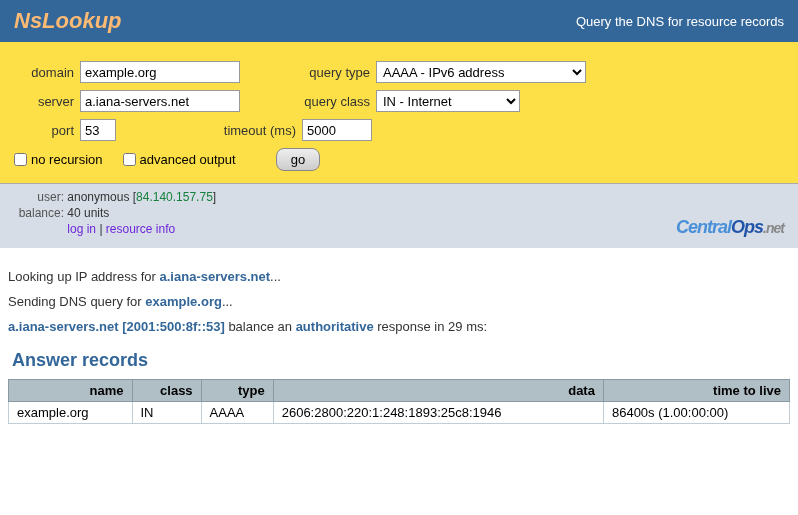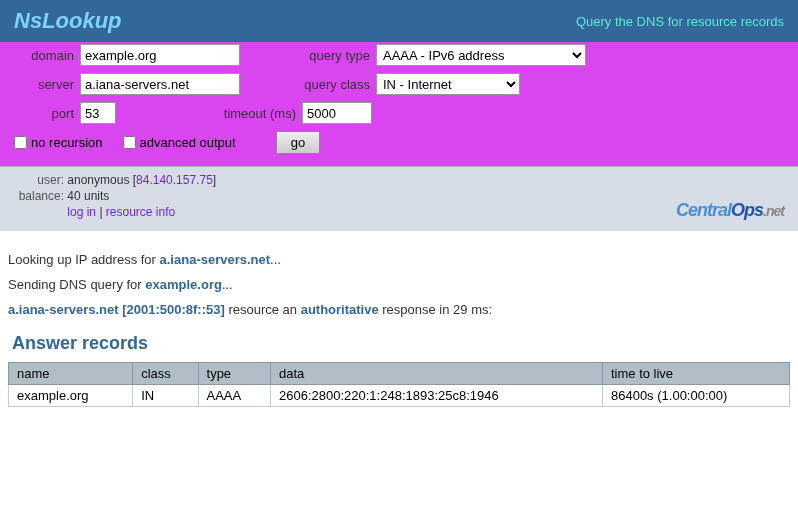--- a/index.html
+++ b/index.html
@@ -11,32 +11,32 @@
       width: 798px;
     }
     .header {
       background: #336699;
       display: flex;
       justify-content: space-between;
       align-items: center;
       padding: 8px 14px;
     }
     .header-title {
-      color: #7dd3fc;
+      color: #fdba74;
       font-size: 22px;
       font-weight: bold;
       font-style: italic;
     }
     .header-subtitle {
-      color: #5eead4;
+      color: #ffffff;
       font-size: 13px;
     }
     .form-area {
-      background: #d946ef;
-      padding: 2px 14px 12px 14px;
+      background: #fde047;
+      padding: 19px 14px 12px 14px;
       border-bottom: 1px solid #aaa;
     }
     .form-row {
       display: flex;
       align-items: center;
       margin-bottom: 7px;
     }
     .form-label {
       color: #333;
       width: 60px;
@@ -91,40 +91,40 @@
       margin-top: 4px;
     }
     .checkbox-label {
       margin-left: 4px;
       margin-right: 20px;
       font-size: 13px;
     }
     .go-btn {
       background: linear-gradient(to bottom, #eee 0%, #ccc 100%);
       border: 1px solid #888;
-      border-radius: 0;
+      border-radius: 8px;
       padding: 3px 14px;
       font-size: 13px;
       cursor: pointer;
       margin-left: 20px;
     }
     .user-info {
       background: #d6dde6;
       padding: 6px 14px 10px 14px;
       font-size: 12px;
       color: #333;
       display: flex;
       justify-content: space-between;
       align-items: flex-end;
     }
     .user-block {}
     .user-row { margin-bottom: 2px; }
     .user-row .label { display: inline-block; width: 50px; text-align: right; color: #555; }
     .user-link { color: #6d28d9; text-decoration: none; }
-    .ip-link { color: #6d28d9; text-decoration: none; }
+    .ip-link { color: #15803d; text-decoration: none; }
     .centralops-logo {
       font-family: Arial Black, Arial, sans-serif;
       font-size: 18px;
       color: #4a7ab5;
       font-style: italic;
       font-weight: 900;
       letter-spacing: -1px;
     }
     .centralops-logo span { color: #2255aa; }
     .content {
@@ -152,22 +152,22 @@
     }
     .answer-table {
       width: 100%;
       border-collapse: collapse;
       font-size: 13px;
     }
     .answer-table th {
       background: #b0bec5;
       border: 1px solid #8a9aa5;
       padding: 3px 8px;
-      text-align: left;
-      font-weight: normal;
+      text-align: right;
+      font-weight: bold;
       color: #000;
     }
     .answer-table td {
       border: 1px solid #c0cdd5;
       padding: 3px 8px;
       background: #fff;
     }
     .answer-table tr:nth-child(even) td { background: #f0f4f7; }
     input[type=checkbox] { margin: 0; }
   </style>
@@ -250,21 +250,21 @@
 </div>
 
 <div class="content">
   <div class="output-line">
     <span>Looking up IP address for </span><a class="output-link" href="#">a.iana-servers.net</a><span>...</span>
   </div>
   <div class="output-line">
     <span>Sending DNS query for </span><a class="output-link" href="#">example.org</a><span>...</span>
   </div>
   <div class="output-line">
-    <a class="output-link" href="#">a.iana-servers.net [2001:500:8f::53]</a><span> resource an </span><a class="output-link" href="#">authoritative</a><span> response in 29 ms:</span>
+    <a class="output-link" href="#">a.iana-servers.net [2001:500:8f::53]</a><span> balance an </span><a class="output-link" href="#">authoritative</a><span> response in 29 ms:</span>
   </div>
 
   <div class="answer-section">
     <div class="answer-title">Answer records</div>
     <table class="answer-table">
       <thead>
         <tr>
           <th>name</th>
           <th>class</th>
           <th>type</th>

